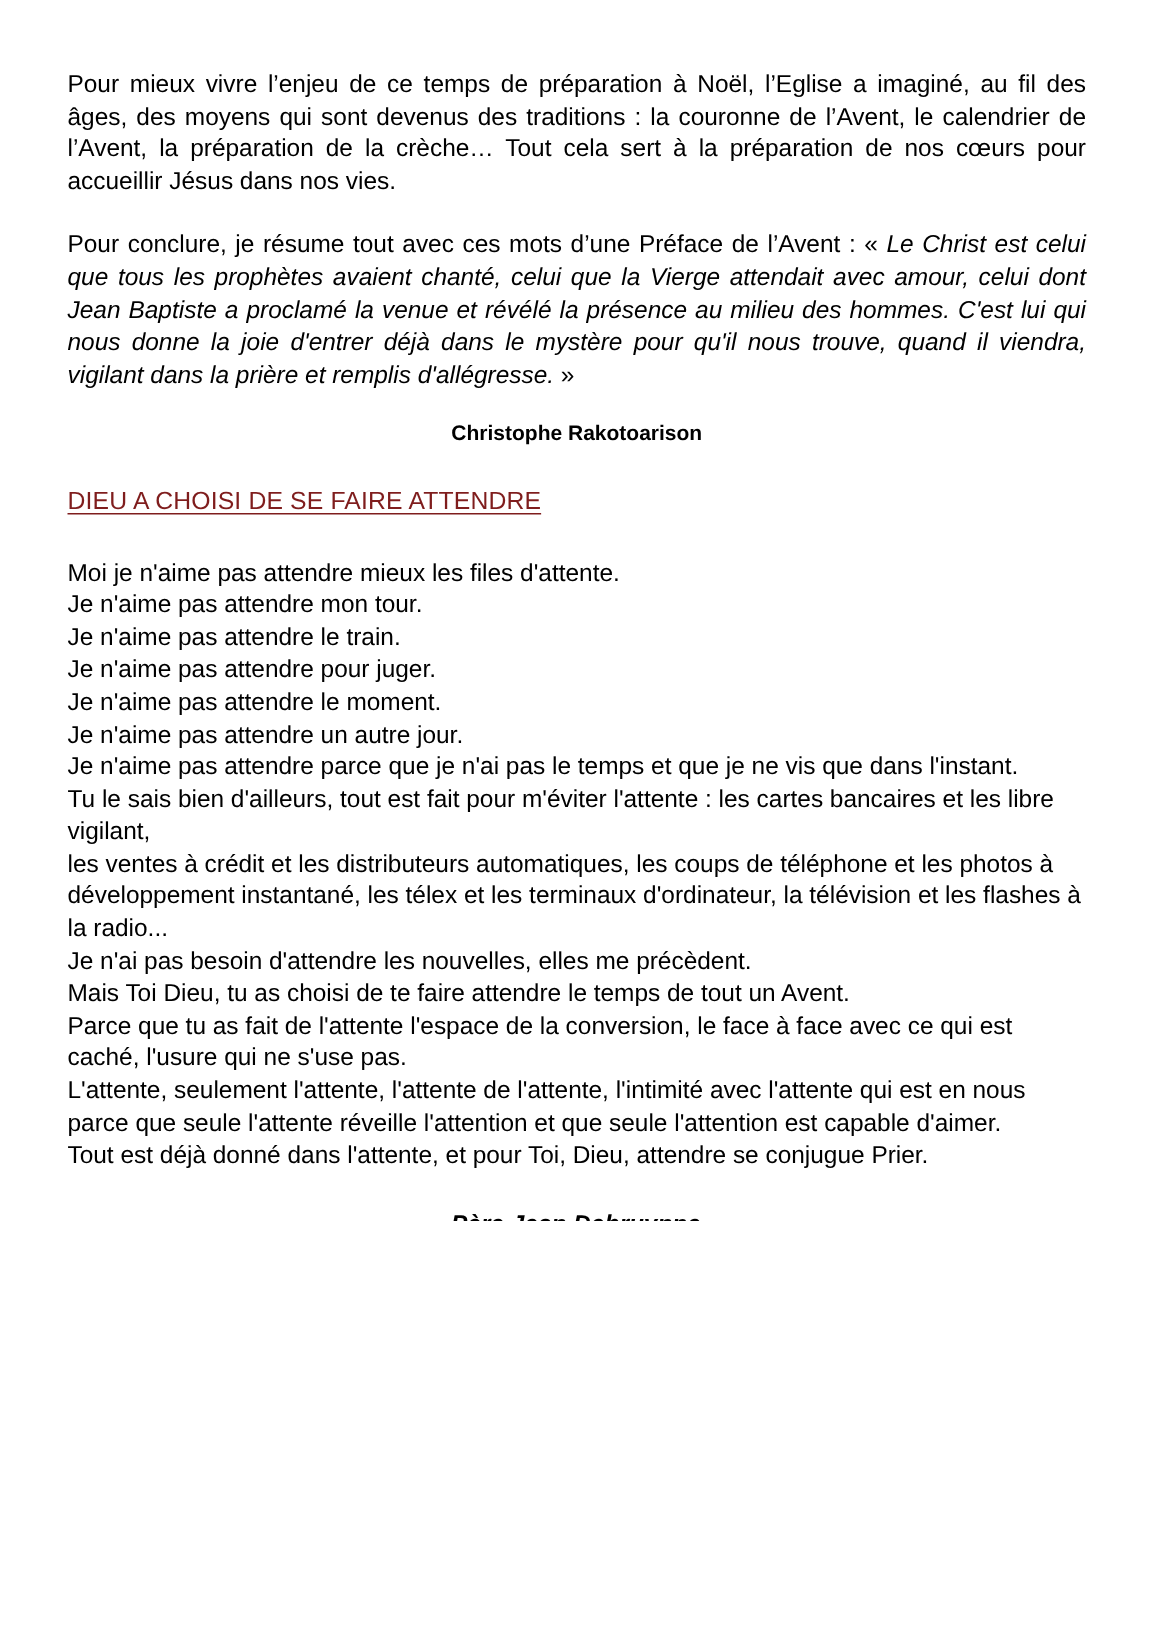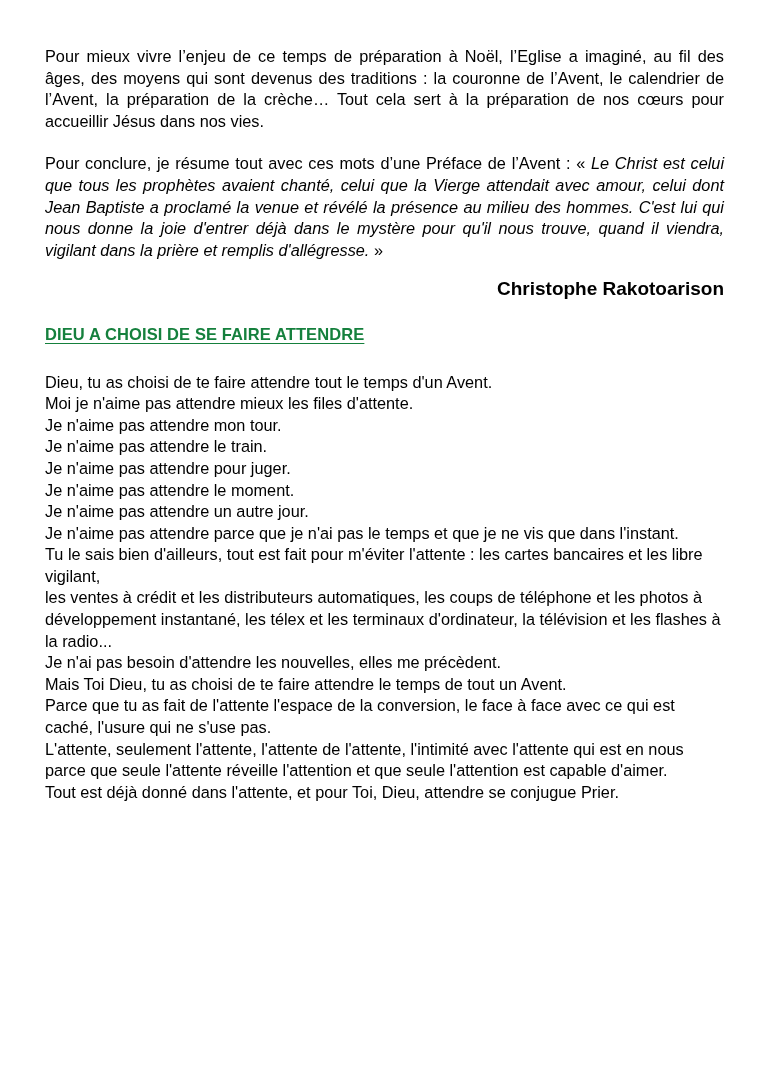--- a/index.html
+++ b/index.html
@@ -38,31 +38,31 @@
     -webkit-hyphens: none;
     hyphens: none;
   }
   .para-gap {
     height: 21px;
   }
   .quote-italic {
     font-style: italic;
   }
   .byline {
-    font-size: 19px;
+    font-size: 14px;
     line-height: 21.6px;
     font-weight: bold;
-    text-align: right;
+    text-align: center;
     margin-top: 17px;
   }
   .section-heading {
     font-size: 16.5px;
     line-height: 21.6px;
-    font-weight: bold;
-    color: #15803d;
+    font-weight: normal;
+    color: #7f1d1d;
     text-decoration: underline;
     text-underline-offset: 3px;
     margin-top: 24px;
     letter-spacing: 0.1px;
   }
   .poem {
     margin-top: 26px;
     font-size: 16.3px;
     line-height: 21.6px;
     text-align: left;
@@ -102,21 +102,20 @@
 
     <div class="para-gap"></div>
 
     <p class="para"><span>Pour conclure, je résume tout avec ces mots d’une Préface de l’Avent : « </span><span class="quote-italic">Le Christ est celui que tous les prophètes avaient chanté, celui que la Vierge attendait avec amour, celui dont Jean Baptiste a proclamé la venue et révélé la présence au milieu des hommes. C'est lui qui nous donne la joie d'entrer déjà dans le mystère pour qu'il nous trouve, quand il viendra, vigilant dans la prière et remplis d'allégresse.</span><span> »</span></p>
 
     <div class="byline">Christophe Rakotoarison</div>
 
     <div class="section-heading">DIEU A CHOISI DE SE FAIRE ATTENDRE</div>
 
     <div class="poem">
-      <div class="line">Dieu, tu as choisi de te faire attendre tout le temps d'un Avent.</div>
       <div class="line">Moi je n'aime pas attendre mieux les files d'attente.</div>
       <div class="line">Je n'aime pas attendre mon tour.</div>
       <div class="line">Je n'aime pas attendre le train.</div>
       <div class="line">Je n'aime pas attendre pour juger.</div>
       <div class="line">Je n'aime pas attendre le moment.</div>
       <div class="line">Je n'aime pas attendre un autre jour.</div>
       <div class="line">Je n'aime pas attendre parce que je n'ai pas le temps et que je ne vis que dans l'instant.</div>
       <div class="line">Tu le sais bien d'ailleurs, tout est fait pour m'éviter l'attente : les cartes bancaires et les libre vigilant,</div>
       <div class="line">les ventes à crédit et les distributeurs automatiques, les coups de téléphone et les photos à développement instantané, les télex et les terminaux d'ordinateur, la télévision et les flashes à la radio...</div>
       <div class="line">Je n'ai pas besoin d'attendre les nouvelles, elles me précèdent.</div>

